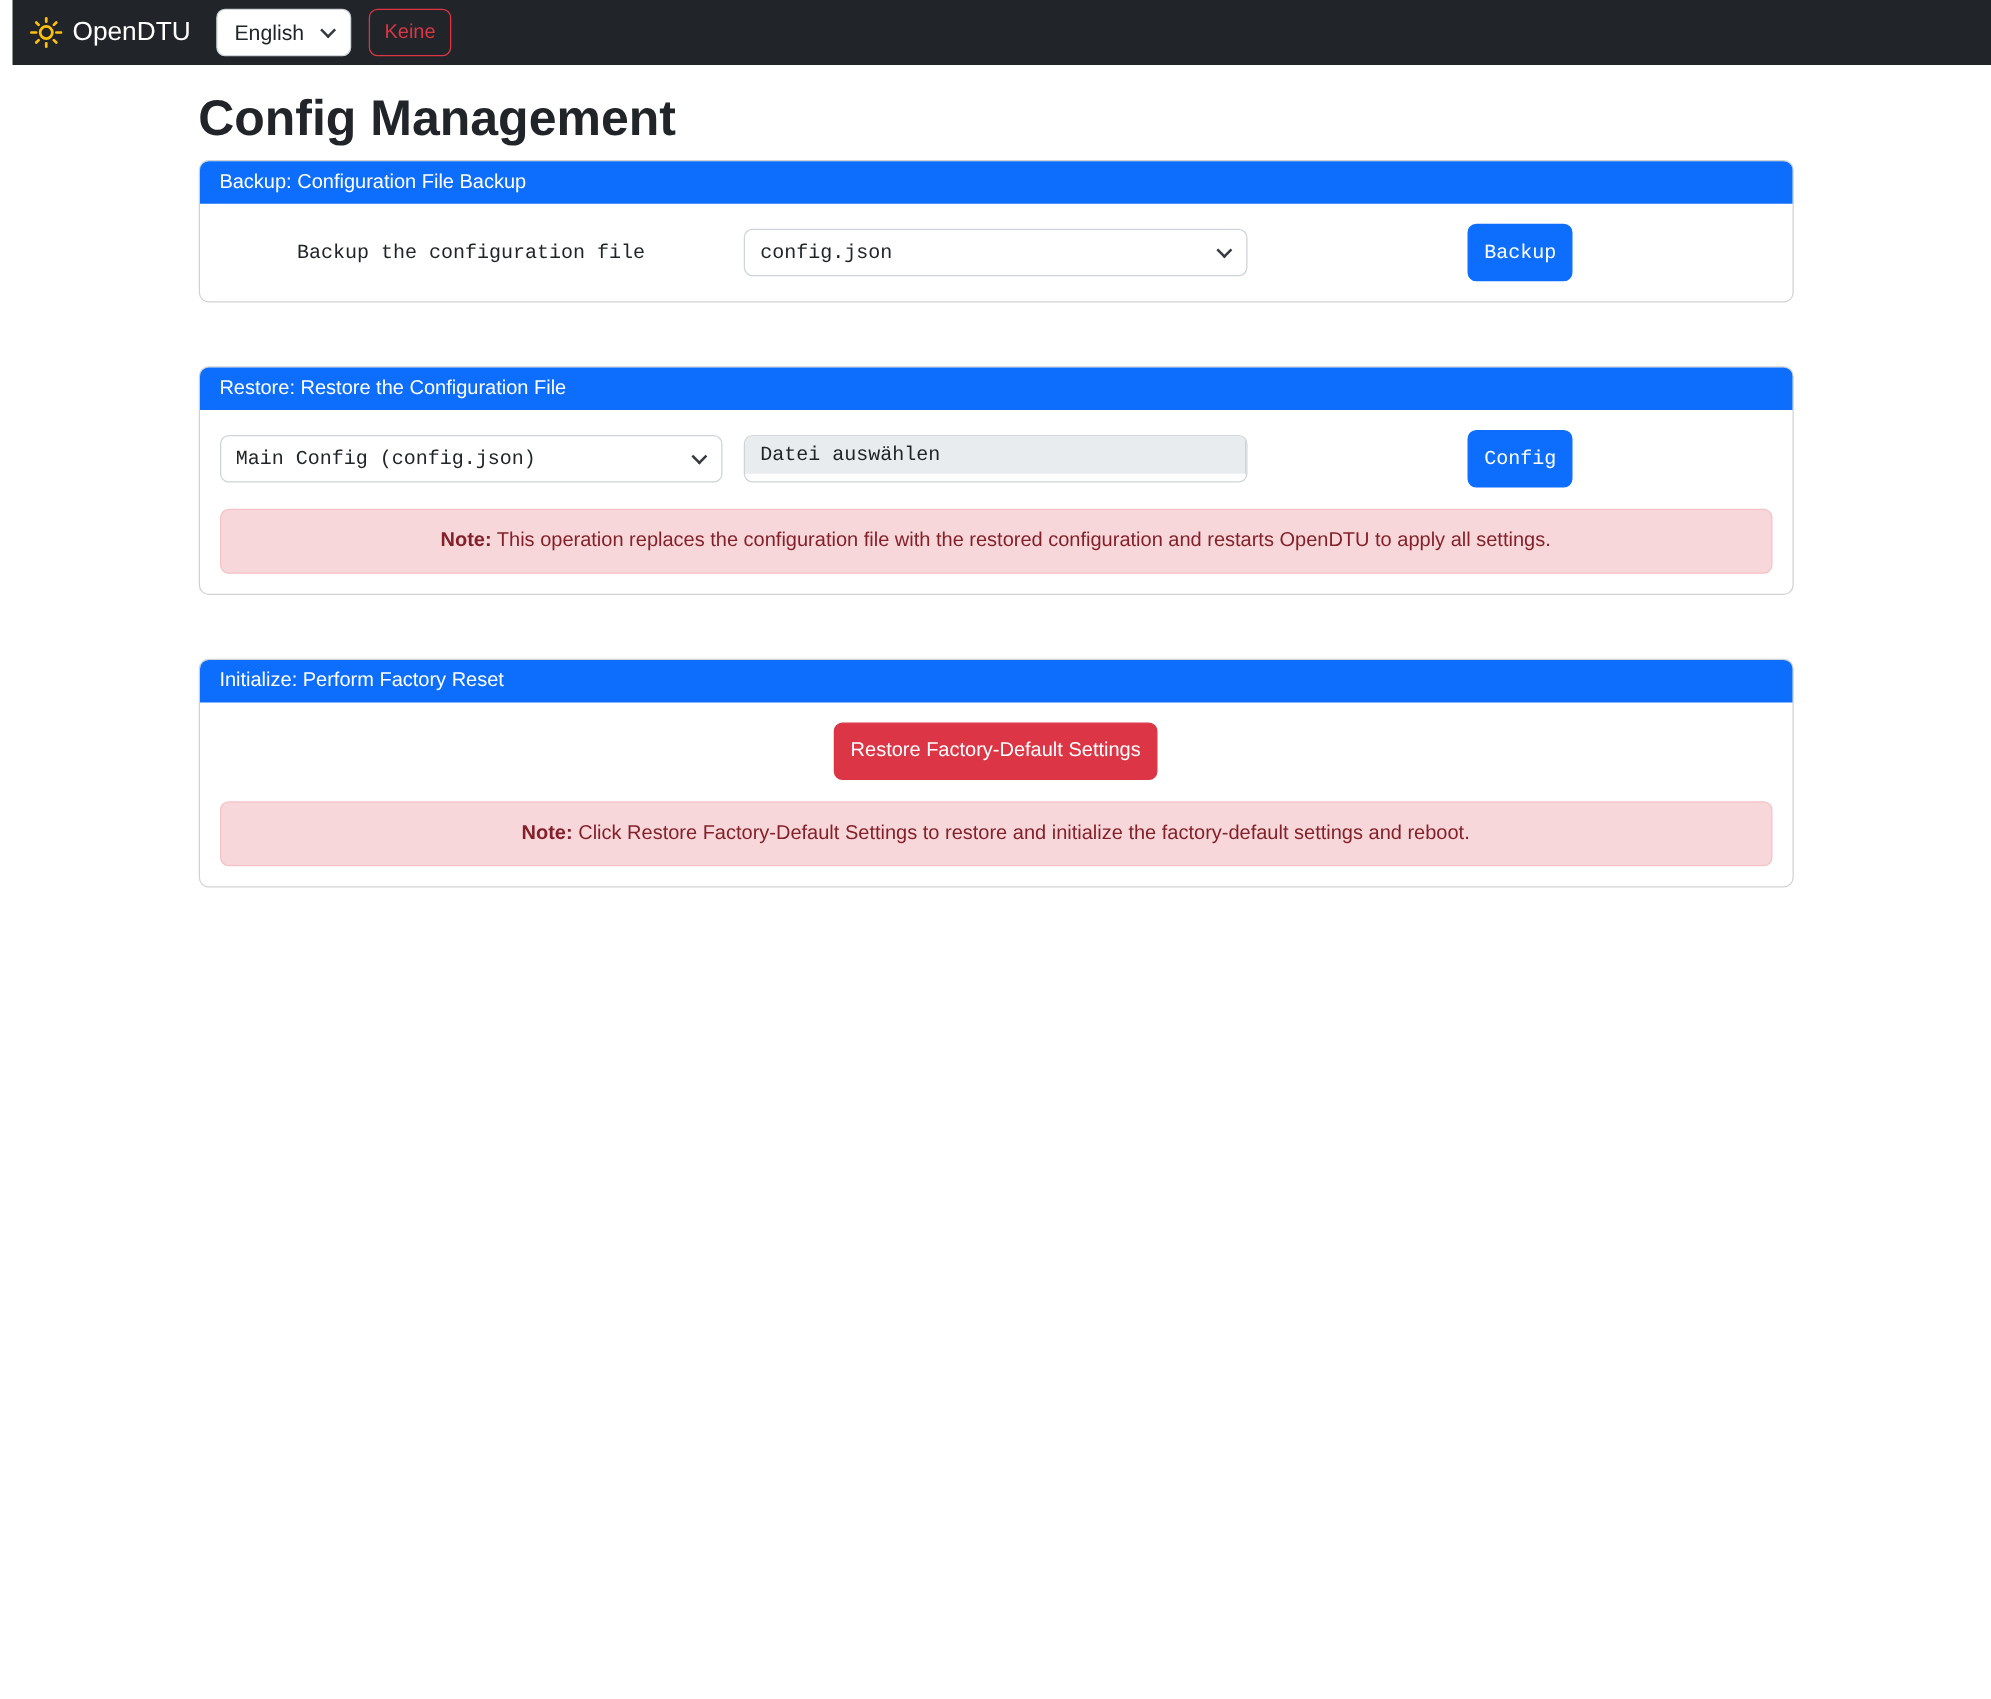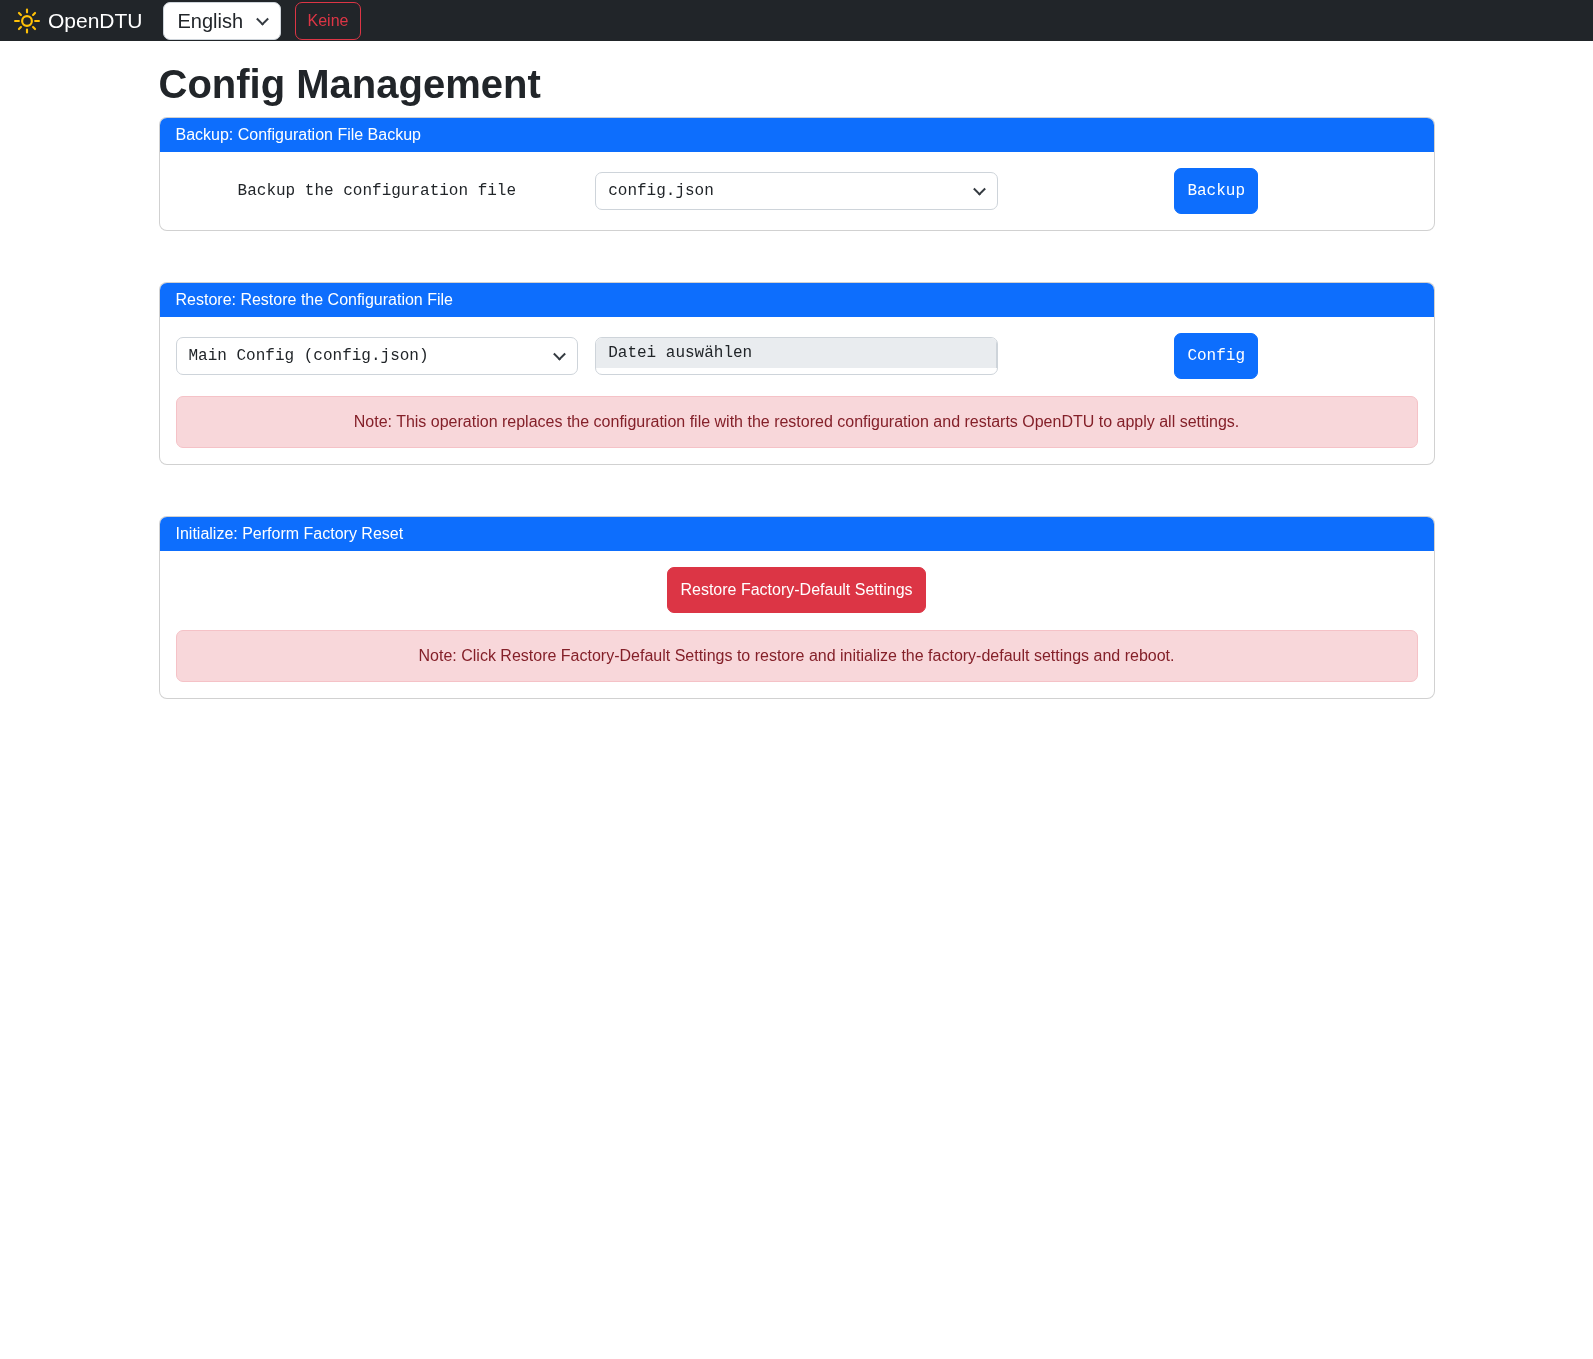--- a/index.html
+++ b/index.html
@@ -7,25 +7,26 @@
   body {
     width: 1593px; height: 1359px;
     background: #ffffff;
     font-family: "Liberation Sans", sans-serif;
     font-size: 16px;
     color: #212529;
   }
 
   
   .navbar {
-    height: 41px;
+    height: 52px;
     background: #212529;
     display: flex;
     align-items: center;
     padding: 0 14px;
+    margin-left: 10px;
   }
   .brand {
     display: flex; align-items: center;
     color: #ffffff; font-size: 21px;
     margin-right: 20px; cursor: pointer;
   }
   .brand .sun { margin-right: 8px; display: inline-flex; }
   .nav-links { display: flex; align-items: center; flex: 1; }
   .nav-item {
     color: rgba(255,255,255,0.55);
@@ -38,21 +39,21 @@
     border-left: 5px solid transparent;
     border-right: 5px solid transparent;
   }
   .nav-right { display: flex; align-items: center; gap: 14px; }
   .lang-select-wrap { position: relative; }
   .lang-select {
     appearance: none; -webkit-appearance: none;
     background: #ffffff; color: #212529;
     border: 1px solid #ced4da; border-radius: 7px;
     height: 38px; padding: 6px 36px 6px 14px;
-    font-size: 20px; font-family: inherit; cursor: pointer;
+    font-size: 17px; font-family: inherit; cursor: pointer;
   }
   .chev {
     position: absolute; right: 14px; top: 50%;
     width: 9px; height: 9px;
     border-right: 2px solid #343a40; border-bottom: 2px solid #343a40;
     transform: translateY(-70%) rotate(45deg);
     pointer-events: none;
   }
   .btn-logout {
     background: transparent; color: #dc3545;
@@ -119,21 +120,21 @@
   }
   .btn-primary { background: #0d6efd; border-color: #0d6efd; color: #ffffff; }
   .btn-danger { background: #dc3545; border-color: #dc3545; color: #ffffff; }
 
   .alert-danger {
     margin-top: 17px;
     background: #f8d7da; border: 1px solid #f5c2c7;
     color: #842029; border-radius: 7px;
     padding: 16px; text-align: center; font-size: 16px;
   }
-  .alert-danger strong { font-weight: 400; }
+  .alert-danger strong { font-weight: 700; }
   .center-row { display: flex; justify-content: center; }
 </style>
 </head>
 <body>
 
 <nav class="navbar">
   <div class="brand">
     <span class="sun">
       <svg width="26" height="26" viewBox="0 0 24 24" fill="none" stroke="#ffc107" stroke-width="2" stroke-linecap="round">
         <circle cx="12" cy="12" r="4.5"></circle>

